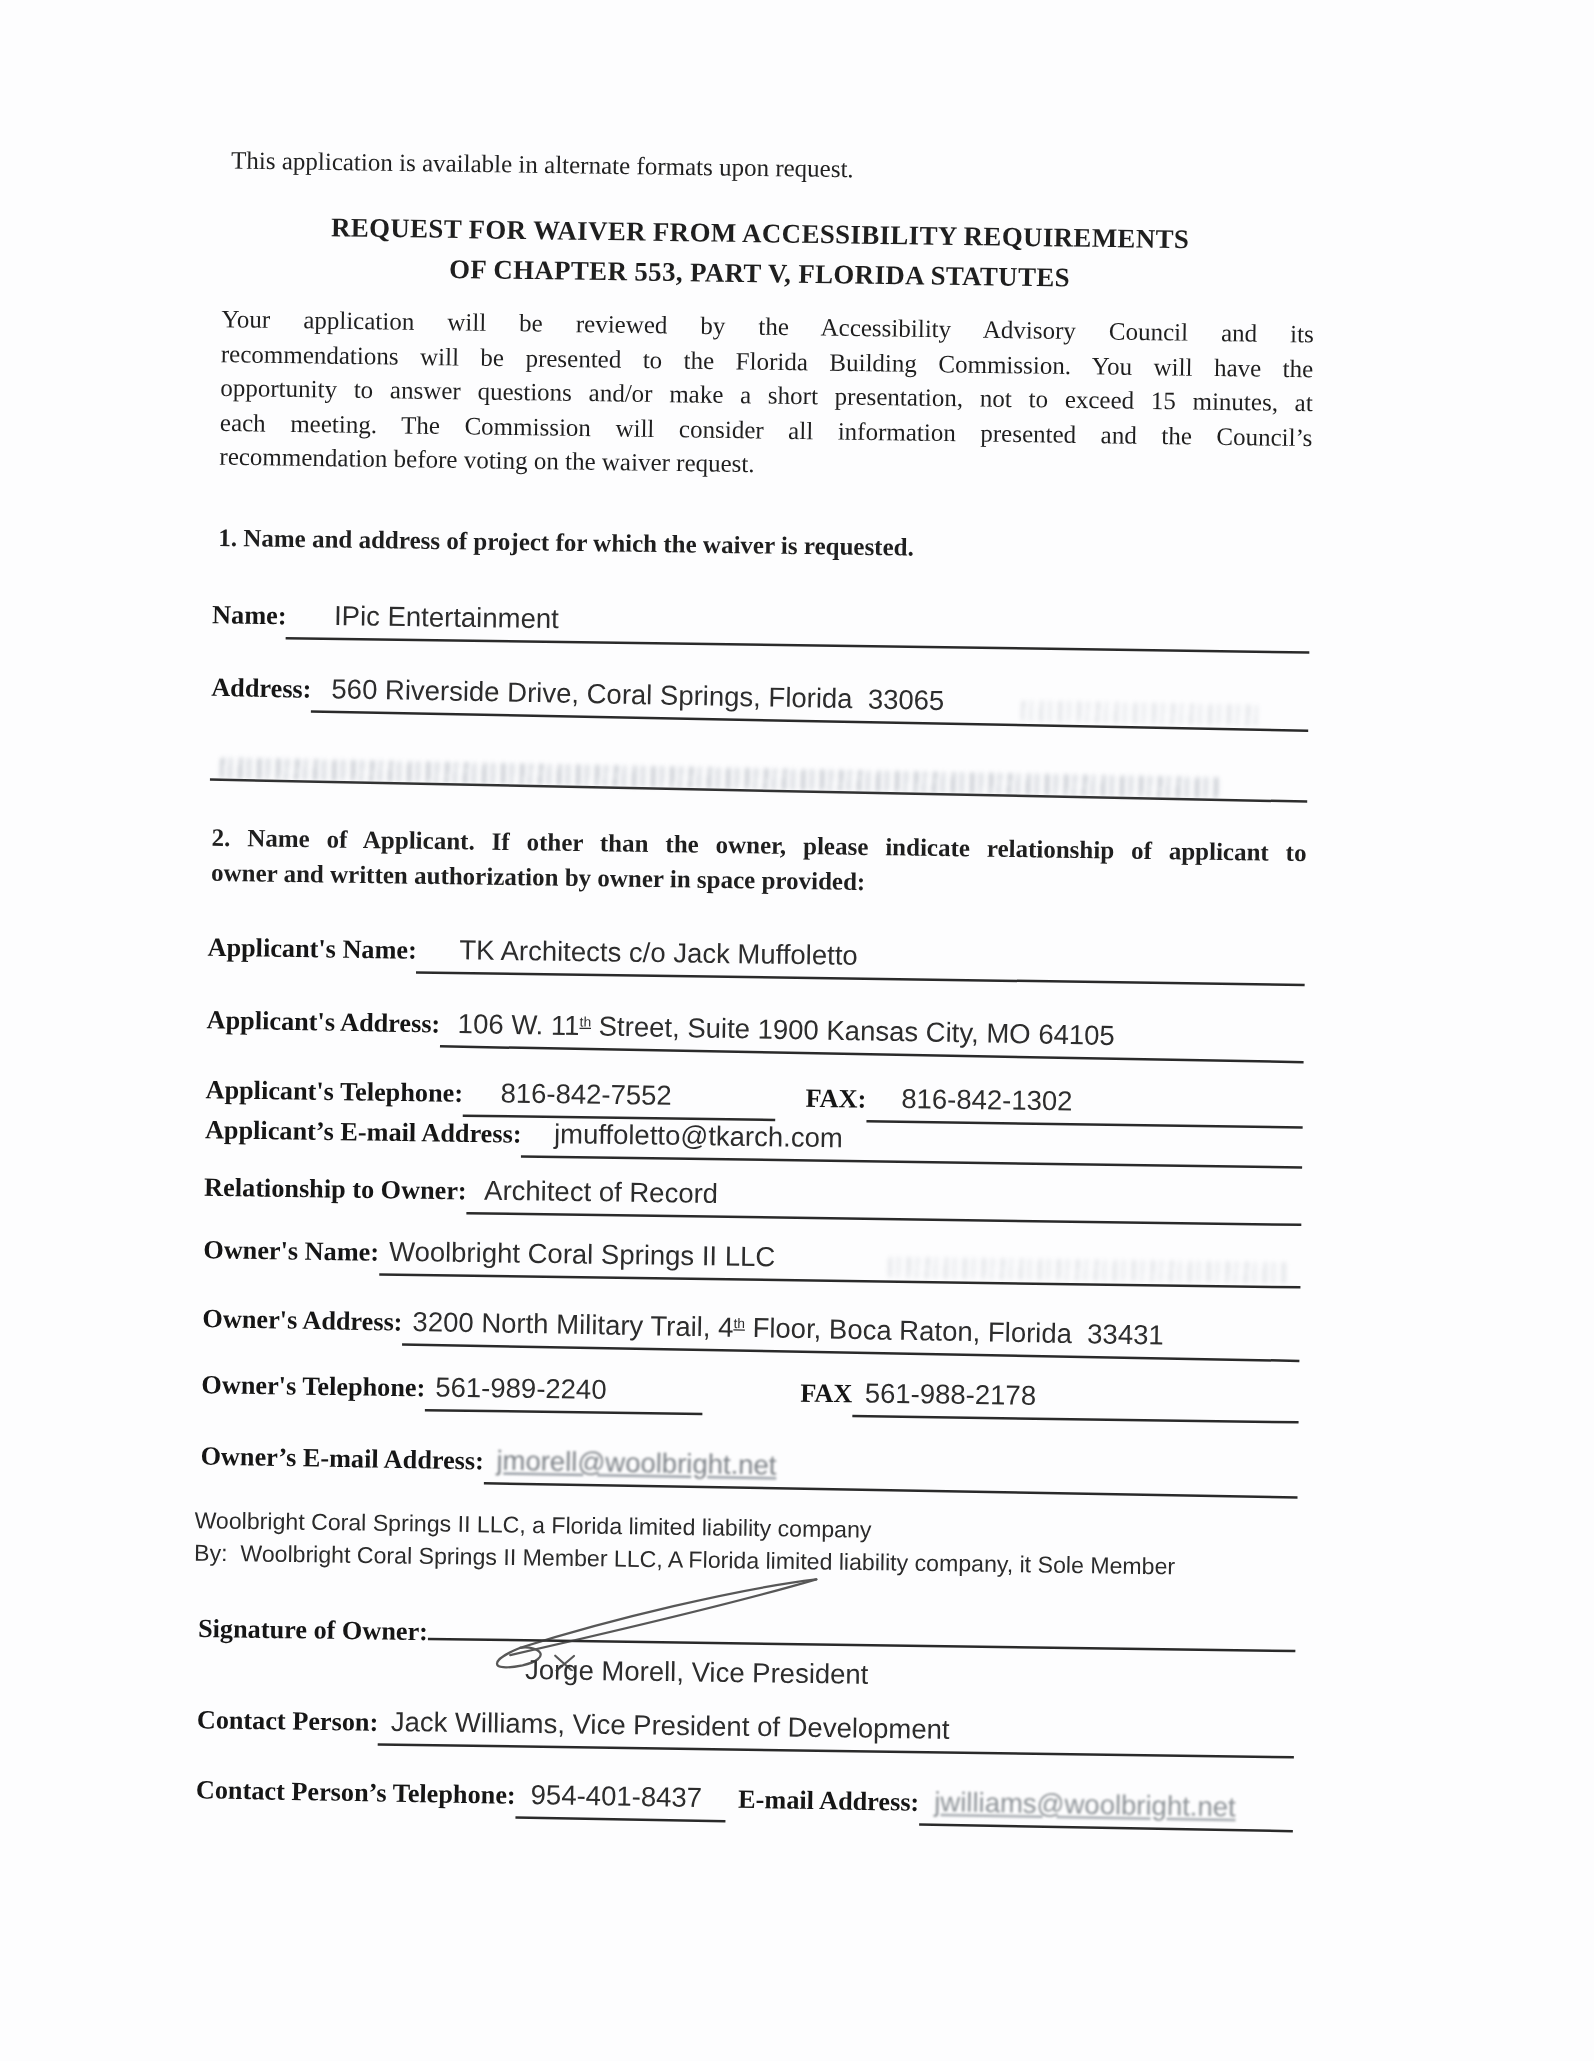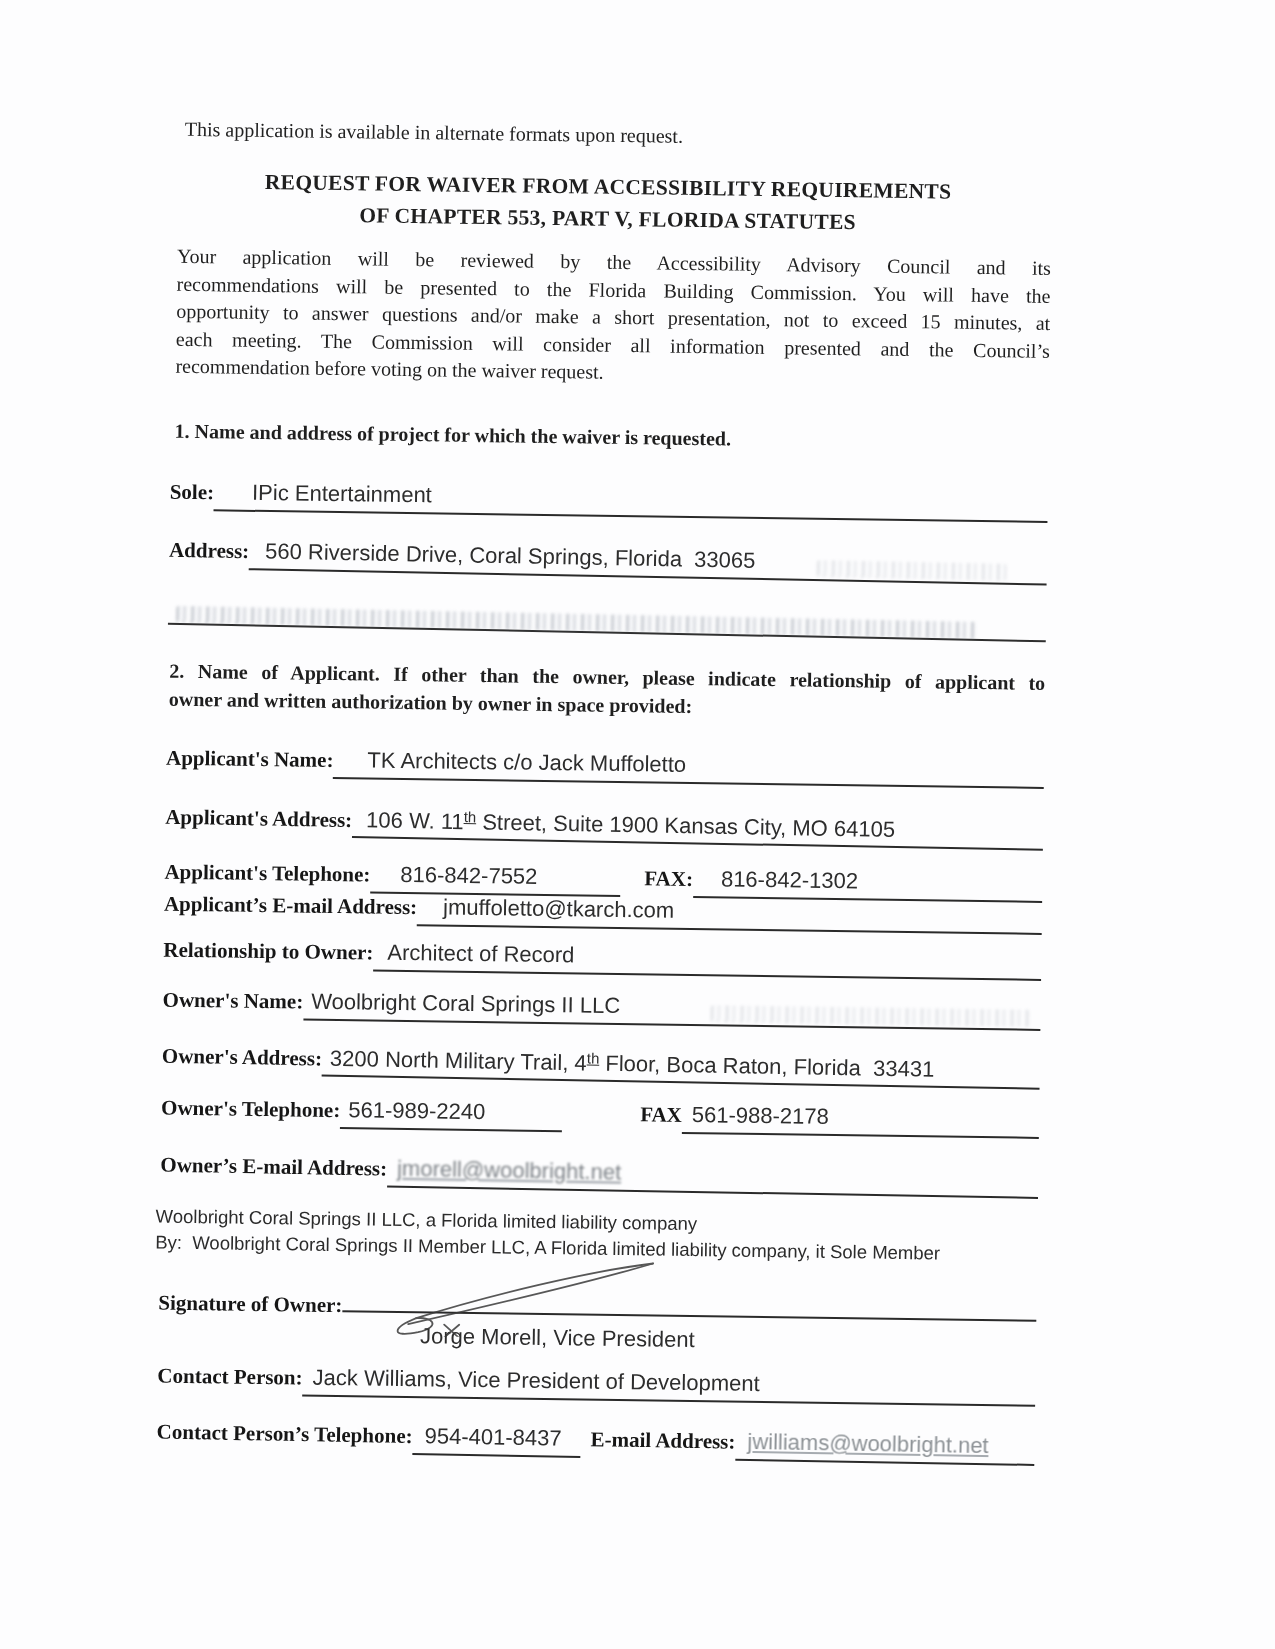--- a/index.html
+++ b/index.html
@@ -24,21 +24,21 @@
   .h1x{margin-top:36px; margin-left:14px;}
   .h2x{margin-top:32px; margin-left:12px;}
   .h2l1{text-align:justify; text-align-last:justify;}
 
   .row{display:flex; align-items:baseline; margin-left:10px; min-height:30px;}
   .lbl{font-weight:bold; font-size:21px; white-space:nowrap; color:#161616;}
   .uline{flex:1 1 auto; display:flex; align-items:baseline; border-bottom:2px solid #2a2a2a; min-height:30px;}
   .uline.fixed{flex:0 0 auto;}
   .val{font-family:"Liberation Sans", sans-serif; font-size:22px; white-space:nowrap; color:#2d2d2d; padding-bottom:1px;}
   .gap{flex:0 0 auto;}
-  .sup{font-size:15px; vertical-align:7px;text-decoration:underline;}
+  .sup{font-size:11px; vertical-align:7px;text-decoration:underline;}
   .faded{color:#8d9296; filter:blur(0.7px);}
   .faded2{color:#7d8287; filter:blur(1px);}
 
   .ghost{
     background:repeating-linear-gradient(92deg,
       rgba(105,115,130,.55) 0 3px, rgba(175,185,198,.12) 3px 7px,
       rgba(125,135,150,.42) 7px 10px, rgba(200,205,215,.06) 10px 15px);
     filter:blur(1.8px); border-radius:3px; height:17px; align-self:flex-end;
   }
   .g-strong{opacity:.62;} .g-weak{opacity:.30; position:absolute;}
@@ -67,21 +67,21 @@
       <div class="pline">Your application will be reviewed by the Accessibility Advisory Council and its</div>
       <div class="pline">recommendations will be presented to the Florida Building Commission. You will have the</div>
       <div class="pline">opportunity to answer questions and/or make a short presentation, not to exceed 15 minutes, at</div>
       <div class="pline">each meeting. The Commission will consider all information presented and the Council’s</div>
       <div class="pline pline-last">recommendation before voting on the waiver request.</div>
     </div>
 
     <div class="heading h1x">1. Name and address of project for which the waiver is requested.</div>
 
     <div class="row" style="margin-top:34px;">
-      <span class="lbl">Sole:</span>
+      <span class="lbl">Name:</span>
       <span class="uline">
         <span class="val" style="padding-left:38px;">IPic Entertainment</span>
       </span>
     </div>
 
     <div class="row rel-pos" style="margin-top:26px; transform:rotate(.3deg); transform-origin:left bottom;">
       <span class="lbl">Address:</span>
       <span class="uline">
         <span class="val" style="padding-left:16px;">560 Riverside Drive, Coral Springs, Florida&nbsp; 33065</span>
       </span>

